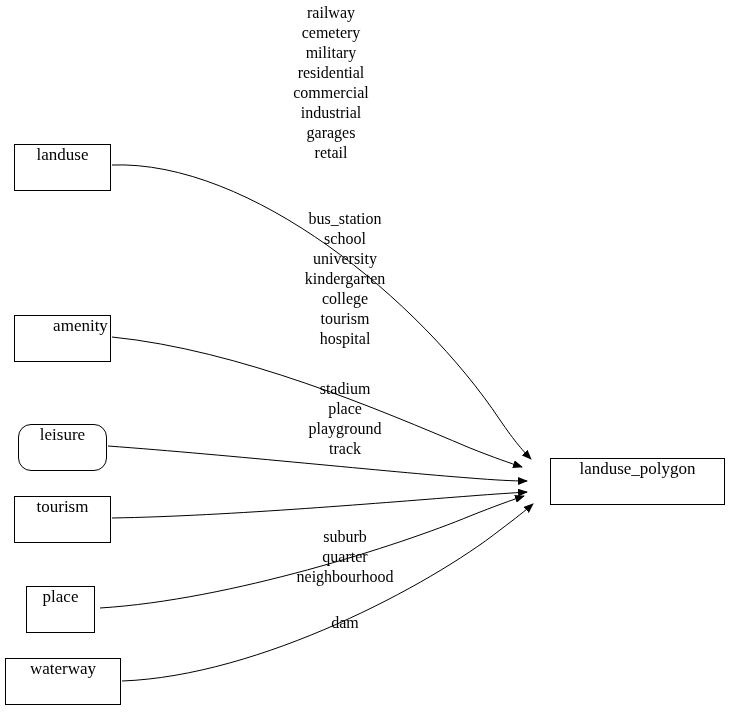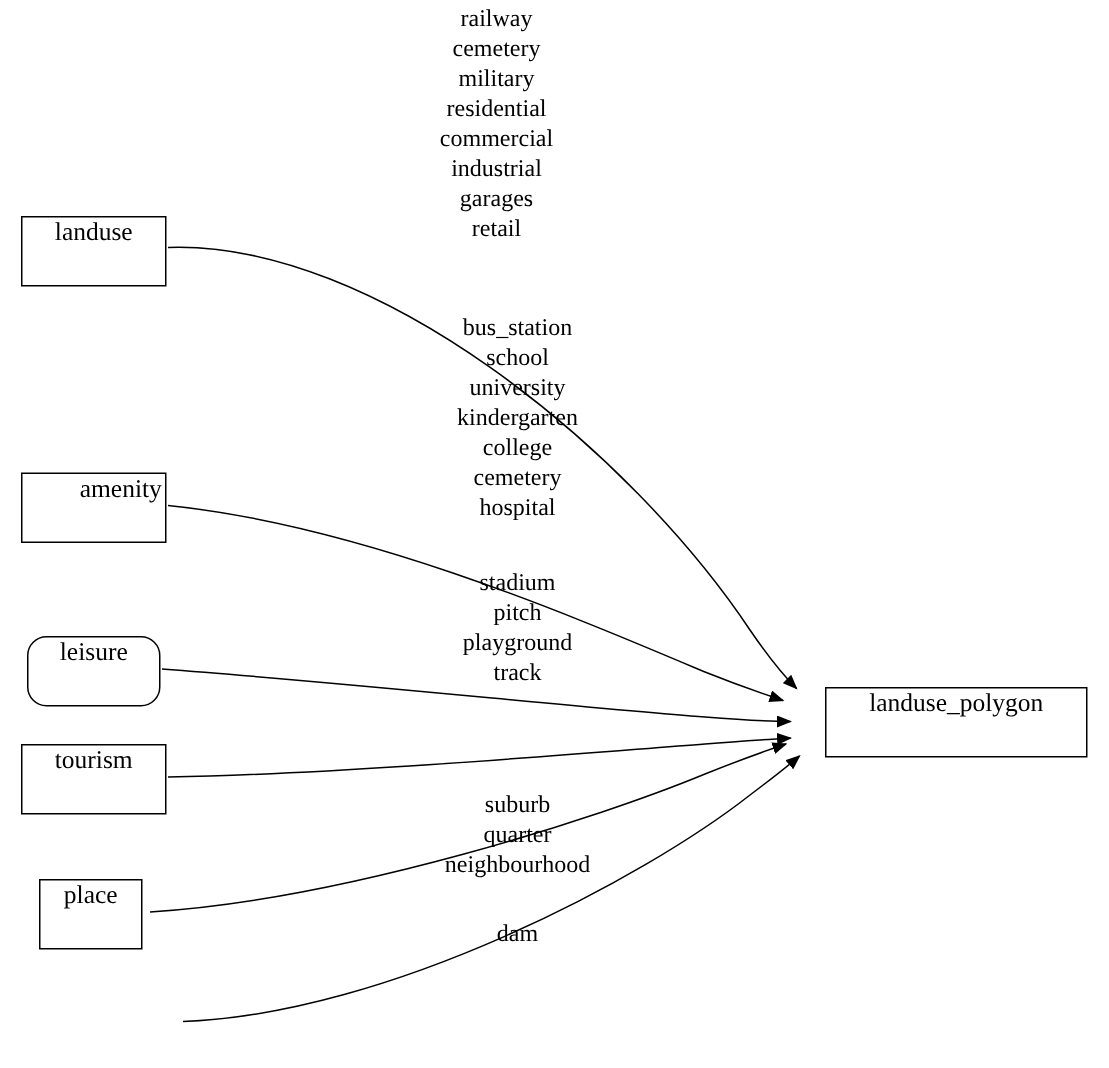--- a/index.html
+++ b/index.html
@@ -83,44 +83,47 @@
   </div>
 
   <div class="node" style="left:14px; top:496px; width:97px; height:47px;">
     <span>tourism</span>
   </div>
 
   <div class="node" style="left:26px; top:586px; width:69px; height:47px;">
     <span>place</span>
   </div>
 
+  <div class="node" style="left:5px; top:658px; width:116px; height:47px;">
+    <span>waterway</span>
+  </div>
 
   <div class="node" style="left:550px; top:458px; width:175px; height:47px;">
     <span>landuse_polygon</span>
   </div>
 
   <div class="edge-label" style="left:216px; top:3px; width:230px;">railway
 cemetery
 military
 residential
 commercial
 industrial
 garages
 retail</div>
 
   <div class="edge-label" style="left:230px; top:209px; width:230px;">bus_station
 school
 university
 kindergarten
 college
-cemetery
+tourism
 hospital</div>
 
   <div class="edge-label" style="left:230px; top:379px; width:230px;">stadium
-pitch
+place
 playground
 track</div>
 
 
   <div class="edge-label" style="left:230px; top:527px; width:230px;">suburb
 quarter
 neighbourhood</div>
 
   <div class="edge-label" style="left:230px; top:613px; width:230px;">dam</div>
 

